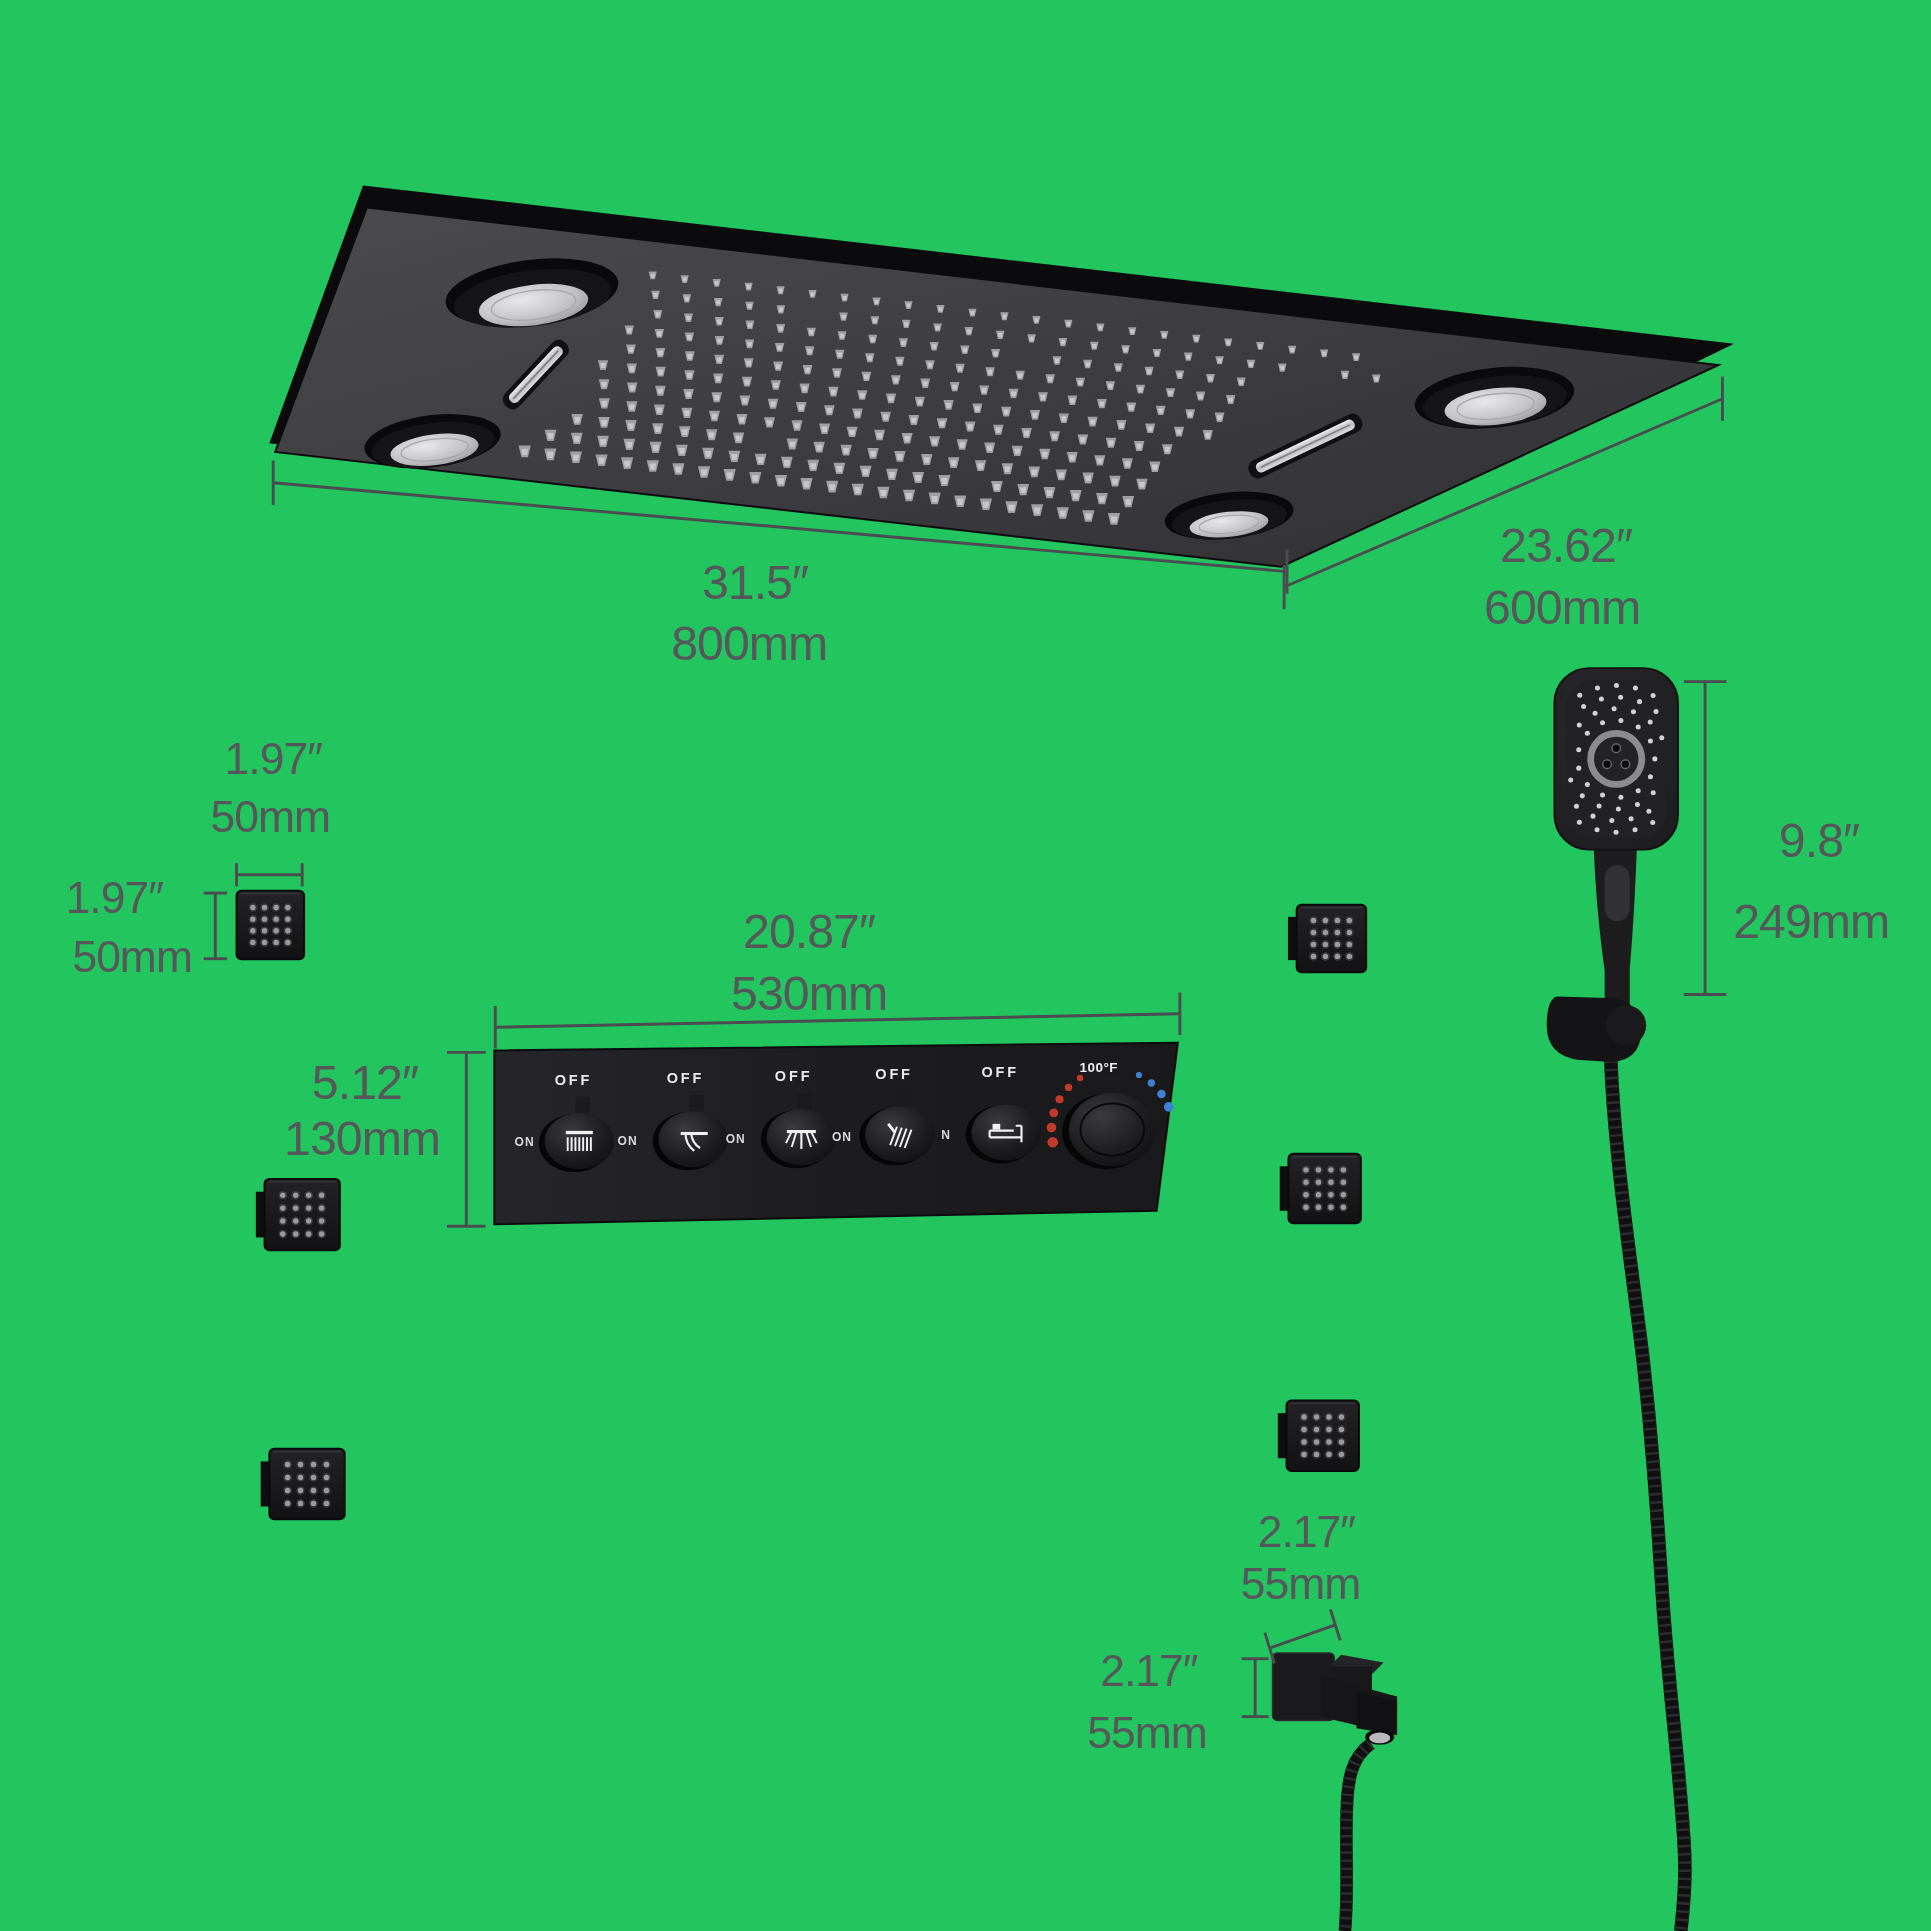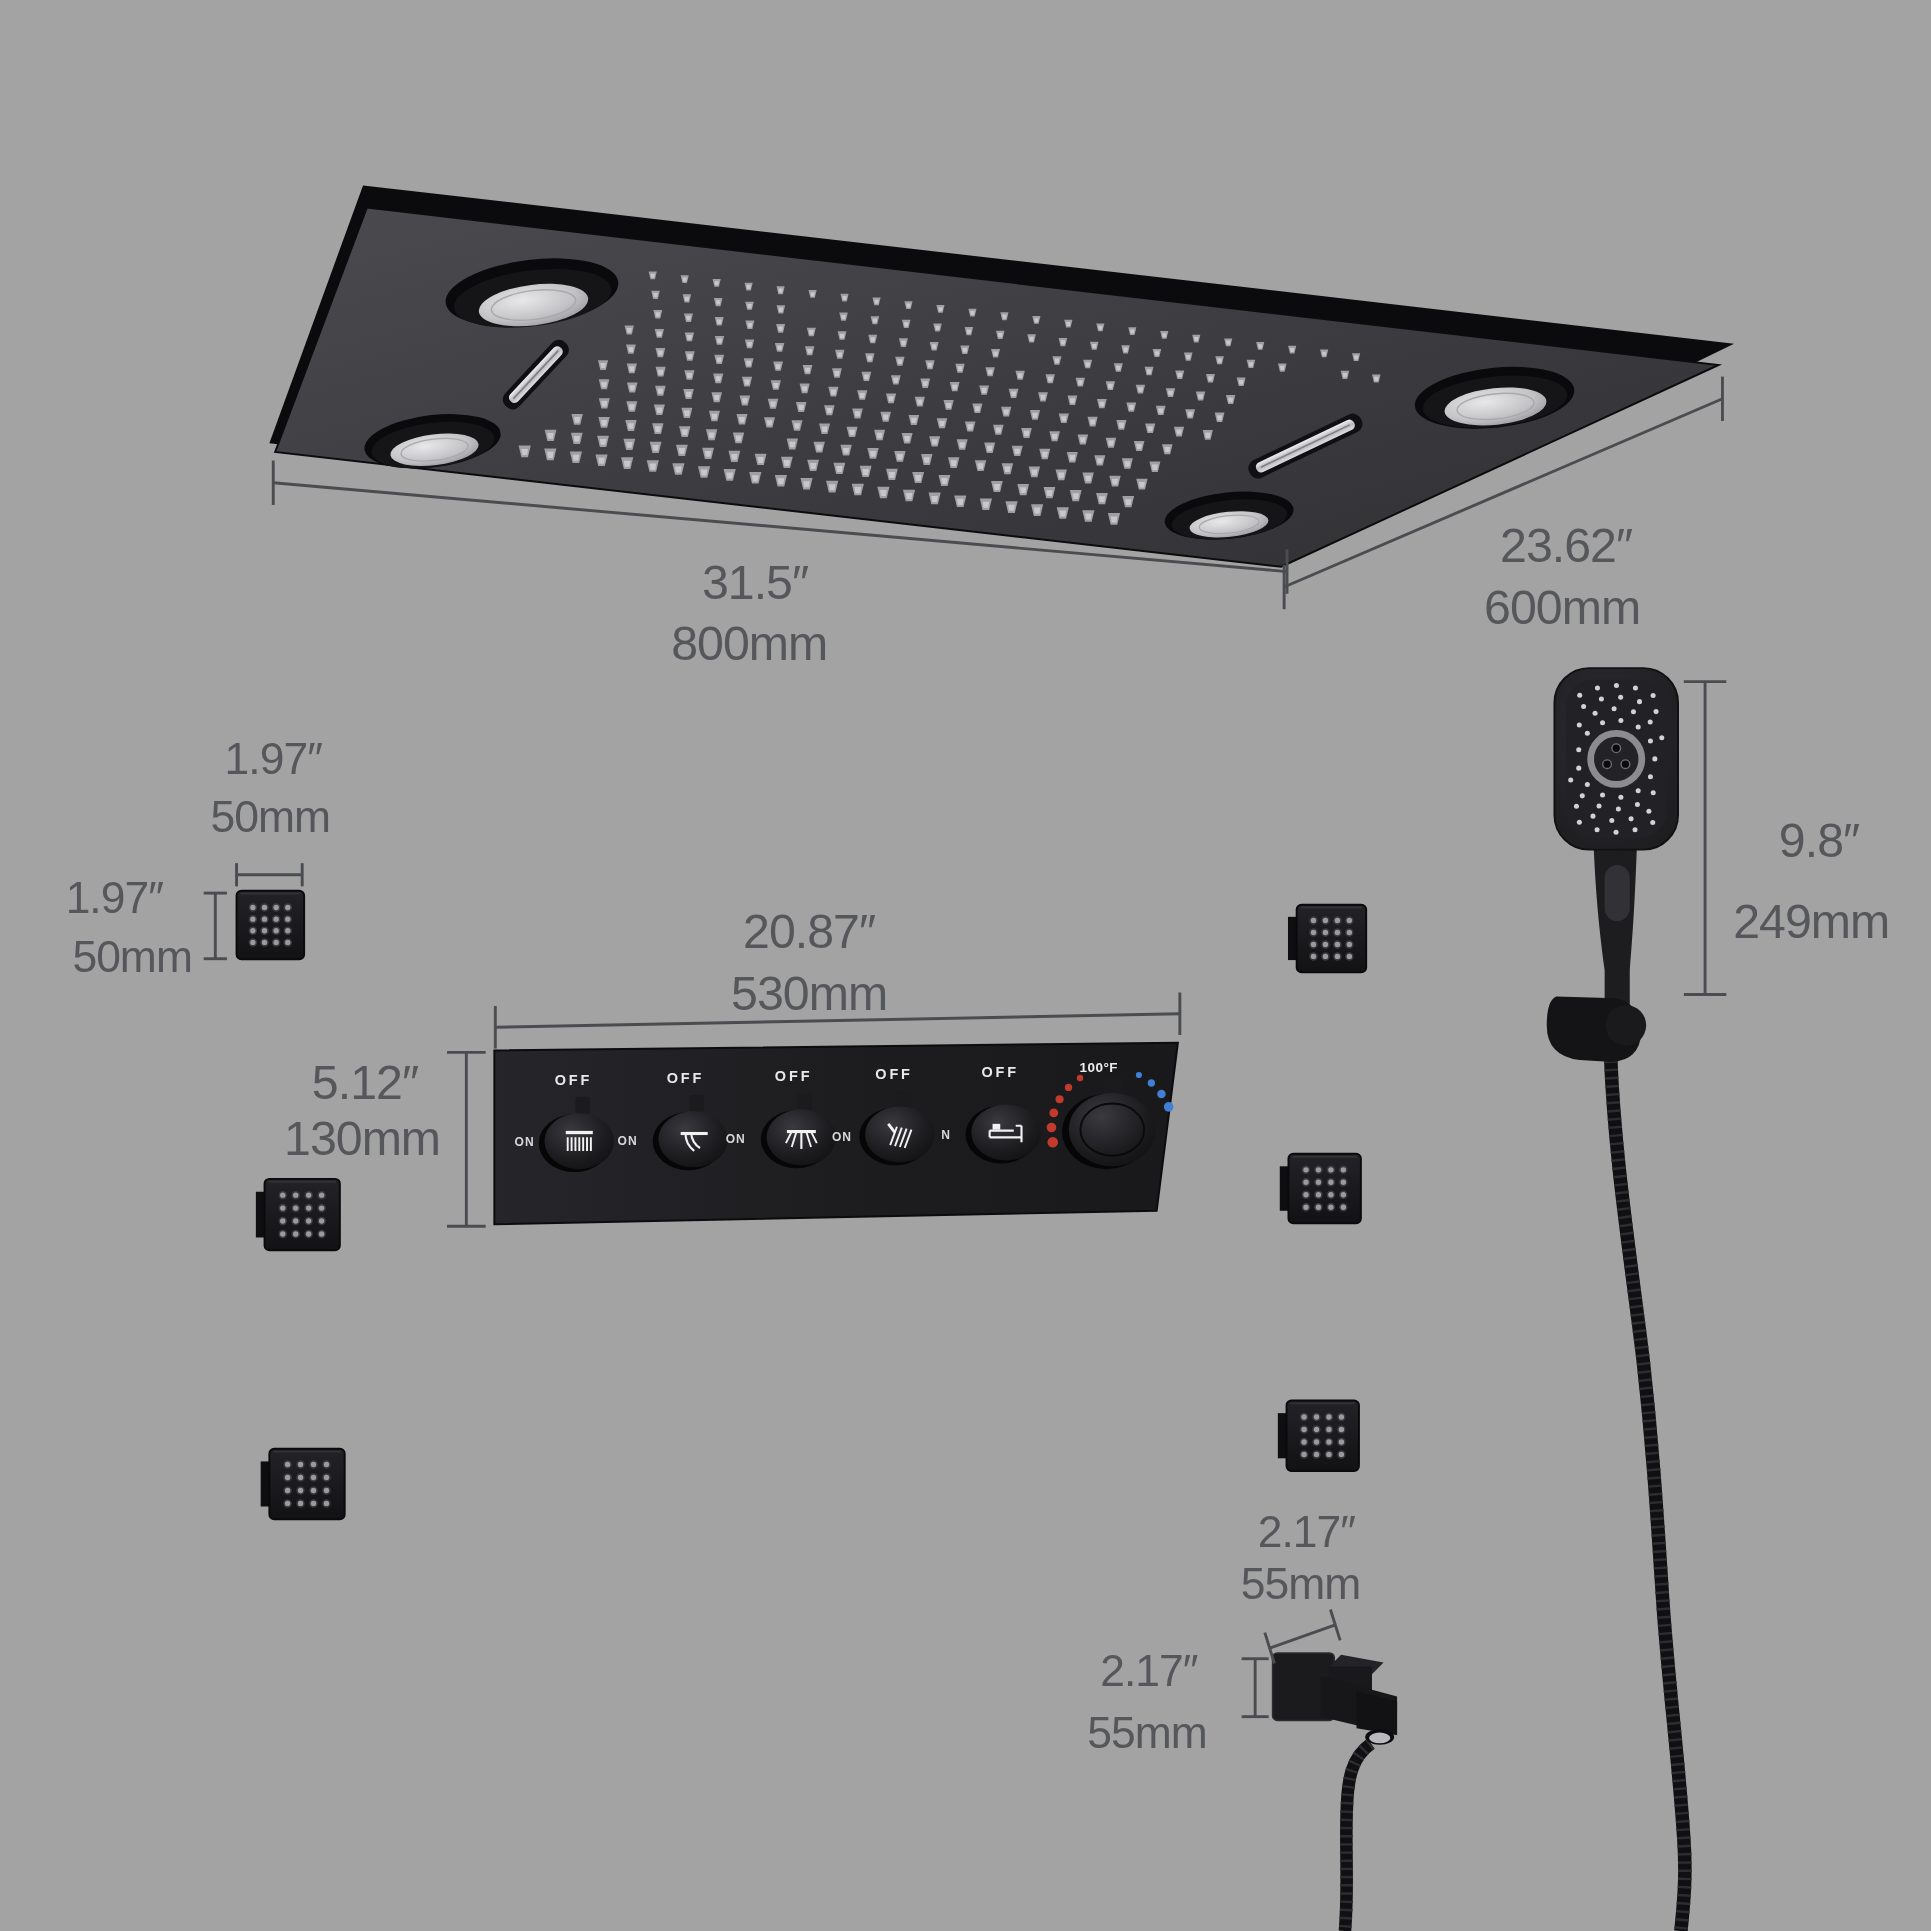--- a/index.html
+++ b/index.html
@@ -1,16 +1,16 @@
 <!DOCTYPE html>
 <html><head>
 <meta charset="utf-8">
 <style>
   html,body{margin:0;padding:0;background:#ffffff;}
-  #stage{position:relative;width:1931px;height:1931px;background:#a3a3a3;overflow:hidden;}
+  #stage{position:relative;width:1931px;height:1931px;background:#22c55e;overflow:hidden;}
   svg{display:block;}
   text{font-family:"Liberation Sans","DejaVu Sans",sans-serif;}
   .dim{fill:#56575b;font-size:50px;letter-spacing:-1px;}
   .dim-sm{fill:#56575b;font-size:46px;letter-spacing:-1px;}
   .panel-lbl{fill:#e9e9ea;font-size:15px;font-weight:700;letter-spacing:3px;}
   .panel-on{fill:#d9d9db;font-size:12.5px;font-weight:700;letter-spacing:1px;}
   .panel-temp{fill:#ededee;font-size:14px;font-weight:700;letter-spacing:0.5px;}
   .mid{text-anchor:middle;}
 </style>
 </head>

